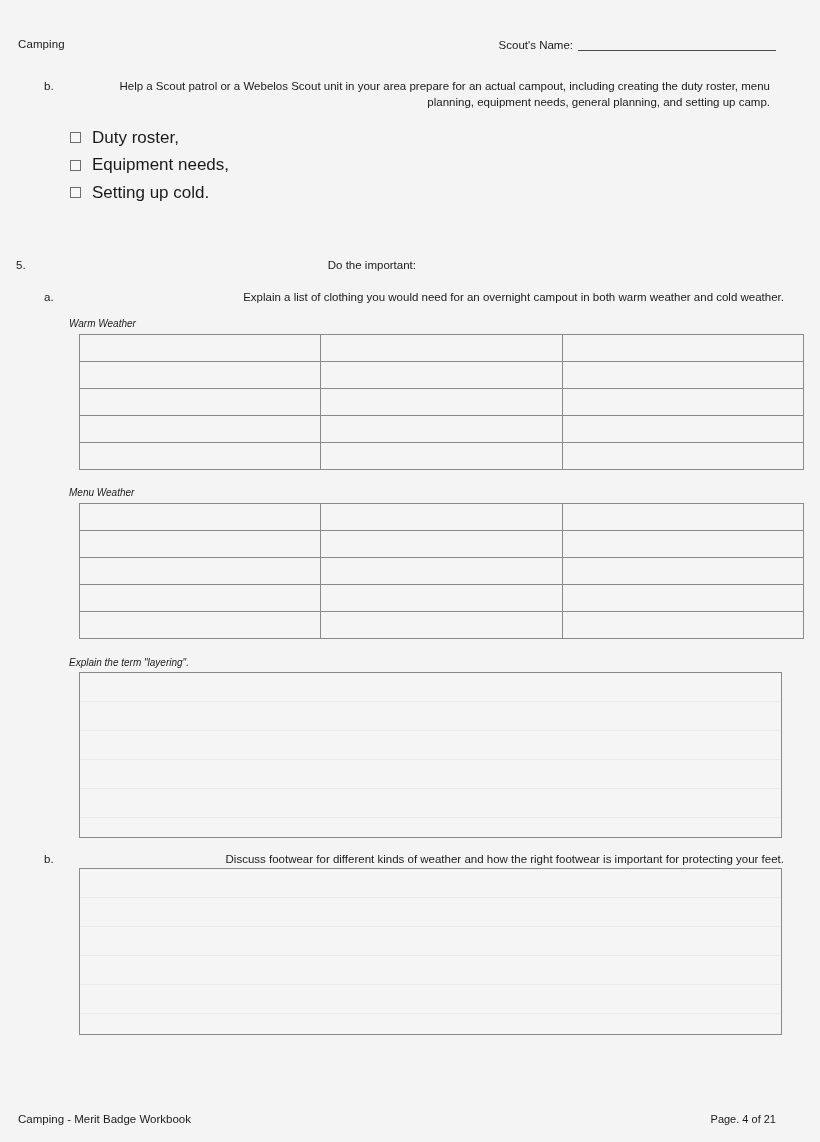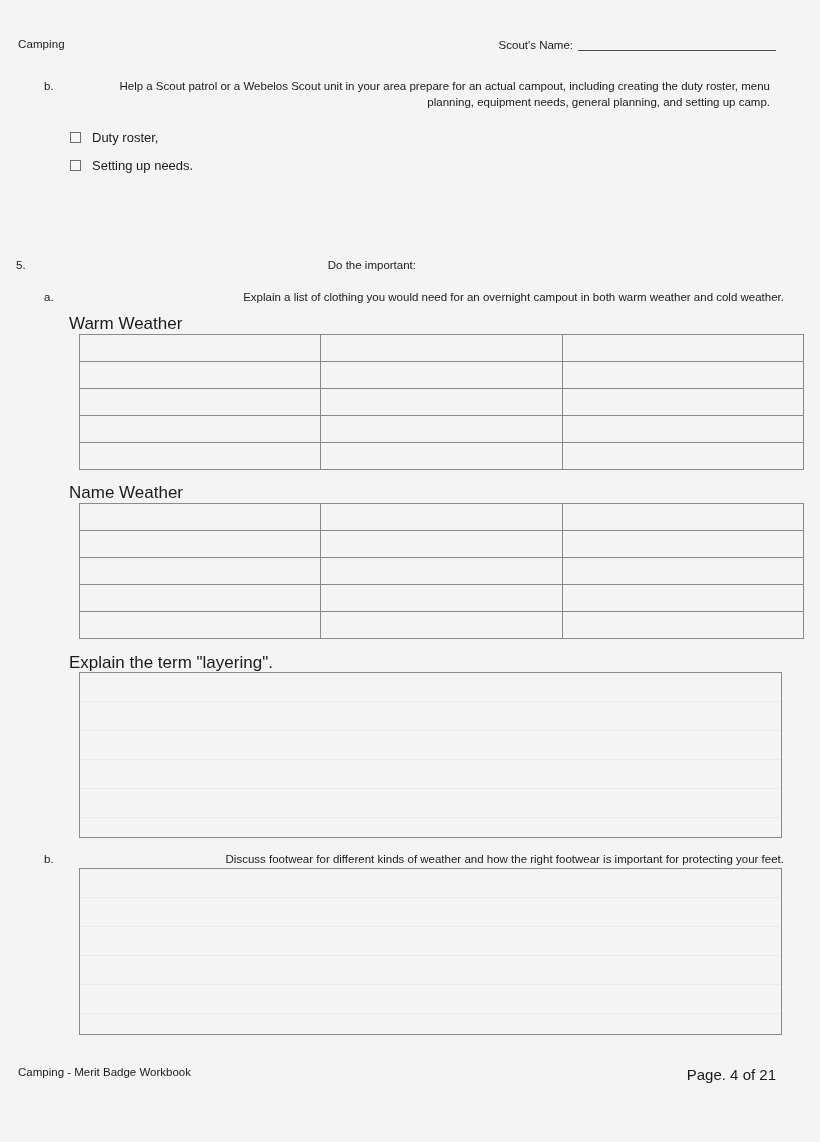--- a/index.html
+++ b/index.html
@@ -84,21 +84,21 @@
   .cbx-list {
     position: absolute;
     left: 70px;
     top: 124px;
     width: 400px;
   }
   .cbx-row {
     display: flex;
     align-items: center;
     height: 27.5px;
-    font-size: 13px;
+    font-size: 17px;
   }
   .cbx {
     width: 11px;
     height: 11px;
     box-sizing: border-box;
     border: 1px solid #6e6e6e;
     background: #f7f7f7;
     margin-right: 11px;
     flex: 0 0 auto;
   }
@@ -124,23 +124,24 @@
     left: 44px;
     top: 852px;
     width: 740px;
   }
   .item-b2 .marker { width: 26px; }
 
   
   .caption {
     position: absolute;
     left: 69px;
-    font-size: 17px;
+    font-size: 10px;
     line-height: 14px;
     white-space: nowrap;
+    font-style: italic;
   }
   .cap-warm { top: 317px; }
   .cap-cold { top: 486px; }
   .cap-layering { top: 656px; }
 
   
   .grid-table {
     position: absolute;
     left: 79px;
     width: 724px;
@@ -182,35 +183,35 @@
   }
   .box-footwear {
     top: 868px;
     height: 167px;
   }
 
   
   .page-footer {
     position: absolute;
     left: 0; right: 0;
-    top: 1066px;
+    top: 1113px;
     height: 18px;
   }
   .ftr-left {
     position: absolute;
     left: 18px;
     top: 0;
     font-size: 11.5px;
     white-space: nowrap;
   }
   .ftr-right {
     position: absolute;
     right: 36px;
     top: 0;
-    font-size: 15px;
+    font-size: 11px;
     white-space: nowrap;
   }
 </style>
 </head>
 <body>
 
 <div class="page">
 
   <div class="page-header">
     <div class="hdr-left">Camping</div>
@@ -225,21 +226,25 @@
     <span class="row-text">Help a Scout patrol or a Webelos Scout unit in your area prepare for an actual campout, including creating the duty roster, menu planning, equipment needs, general planning, and setting up camp.</span>
   </div>
 
   <div class="cbx-list">
     <div class="cbx-row">
       <span class="cbx"></span>
       <span>Duty roster,</span>
     </div>
     <div class="cbx-row">
       <span class="cbx"></span>
-      <span>Setting up needs.</span>
+      <span>Equipment needs,</span>
+    </div>
+    <div class="cbx-row">
+      <span class="cbx"></span>
+      <span>Setting up cold.</span>
     </div>
   </div>
 
   <div class="row item-5">
     <span class="marker">5.</span>
     <span class="row-text">Do the important:</span>
   </div>
 
   <div class="row item-a">
     <span class="marker">a.</span>
@@ -275,21 +280,21 @@
         <td></td>
       </tr>
       <tr>
         <td></td>
         <td></td>
         <td></td>
       </tr>
     </tbody>
   </table>
 
-  <div class="caption cap-cold">Name Weather</div>
+  <div class="caption cap-cold">Menu Weather</div>
   <table class="grid-table tbl-cold">
     <colgroup>
         <col class="c1">
         <col class="c2">
         <col class="c3">
       </colgroup>
     <tbody>
       <tr>
         <td></td>
         <td></td>

